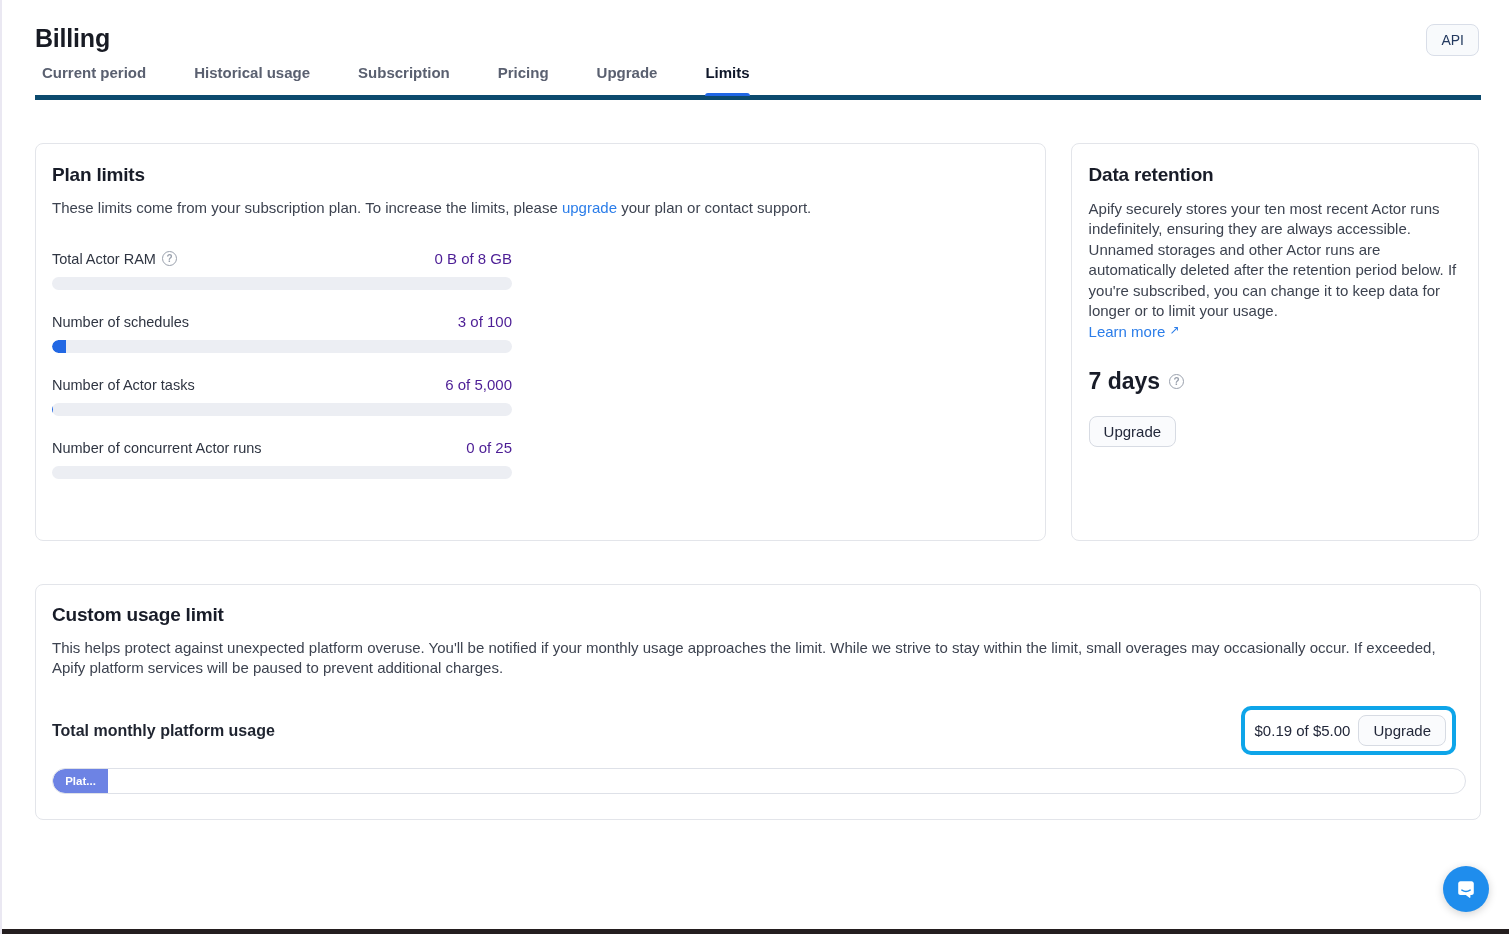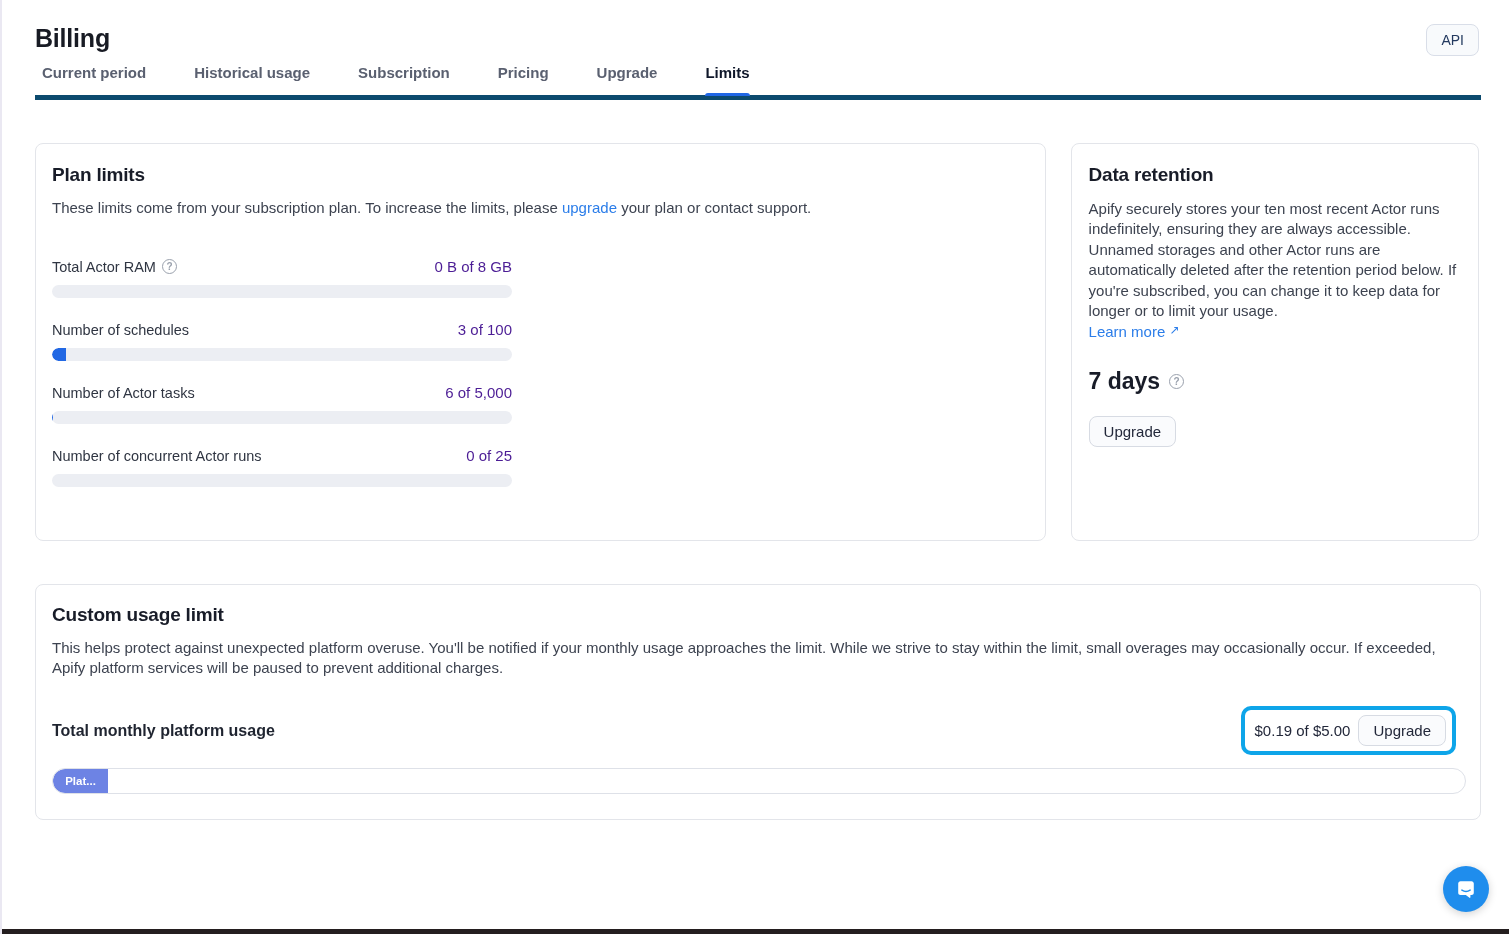--- a/index.html
+++ b/index.html
@@ -36,21 +36,21 @@
   .card {
     background:#fff; border:1px solid #e3e5ea; border-radius:8px;
   }
   .card-plan { width:1012px; min-height:398px; padding:20px 16px; }
   .card-retention { width:409px; padding:20px 17px; }
   .card-custom { margin:43px 30px 4px 33px; width:1446px; height:236px; padding:19px 16px; }
   .card h2 { font-size:19px; font-weight:700; color:#181c28; letter-spacing:-0.2px; }
   .card-desc { font-size:15px; color:#3d4350; margin-top:12px; line-height:1.35; }
   a.inline-link { color:#2b7de9; text-decoration:none; cursor:pointer; }
   
-  .limits-list { margin-top:40px; width:460px; }
+  .limits-list { margin-top:32px; width:460px; }
   .limit-row { margin-bottom:23px; }
   .limit-head { display:flex; justify-content:space-between; align-items:center; }
   .limit-label { font-size:14.5px; color:#2f3542; display:flex; align-items:center; gap:6px; }
   .limit-value { font-size:15px; color:#4c1d95; }
   .help-icon {
     display:inline-flex; align-items:center; justify-content:center;
     width:15px; height:15px; border:1px solid #9aa1ad; border-radius:50%;
     color:#9aa1ad; font-size:10px; font-weight:700; line-height:1;
   }
   .track {

